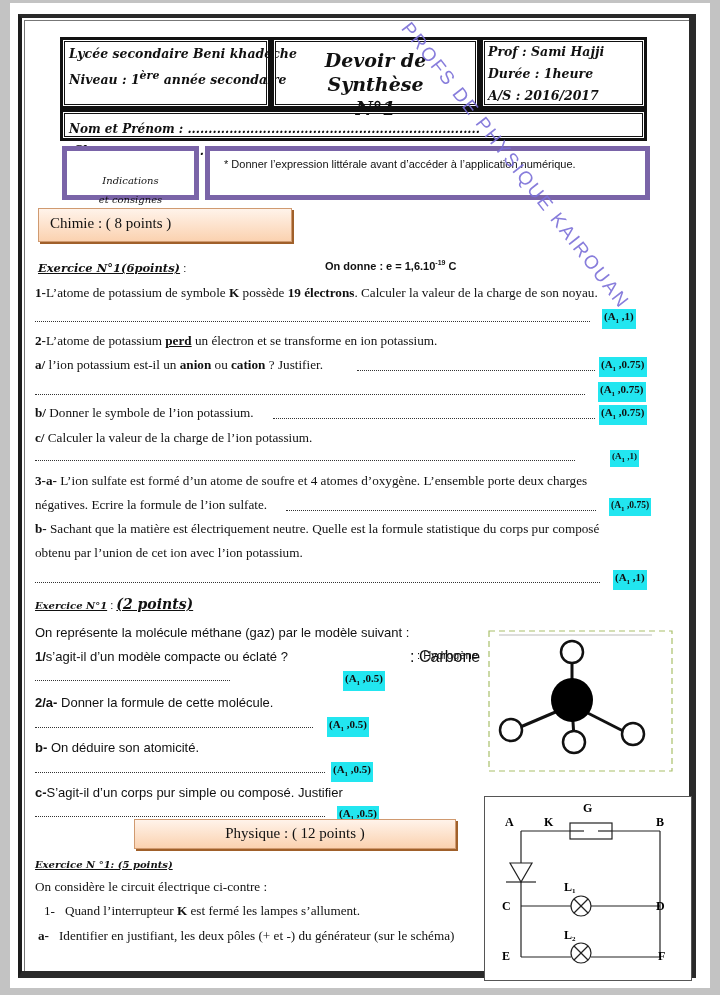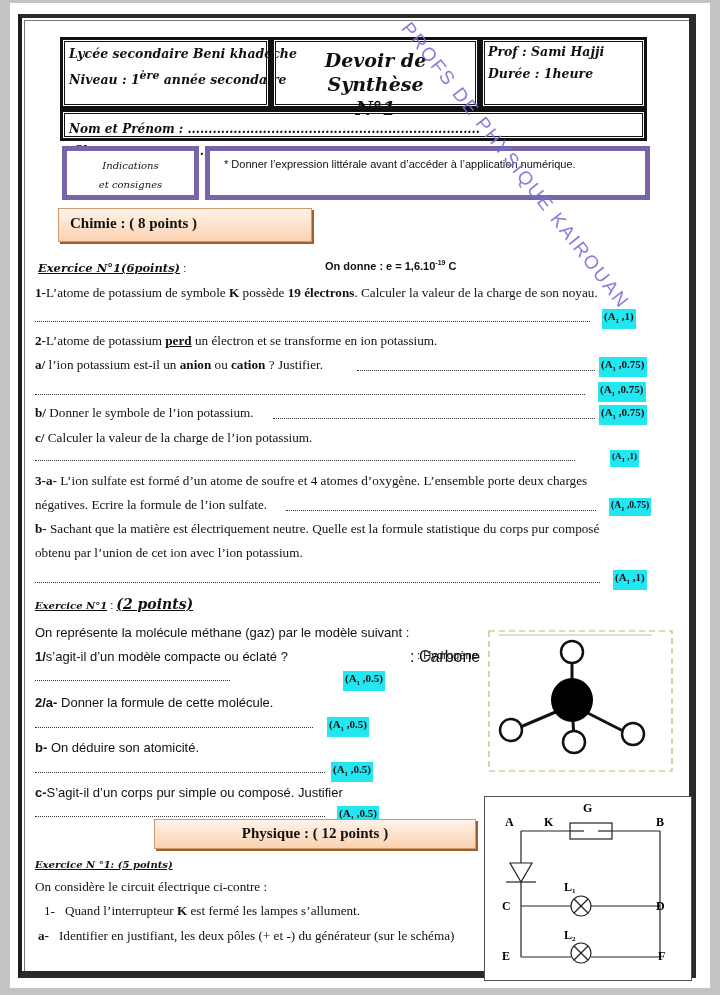--- a/index.html
+++ b/index.html
@@ -7,21 +7,21 @@
   .page{position:absolute;left:10px;top:3px;width:700px;height:985px;background:#fff;}
   .frame{position:absolute;left:18px;top:14px;width:678px;height:964px;border-left:4px solid #1d1d1d;border-top:4px solid #2a2a2a;border-right:7px solid #2a2a2a;border-bottom:7px solid #2a2a2a;box-sizing:border-box;}
   .frame-inner{position:absolute;left:2px;top:2px;right:0;bottom:0;border-left:1px solid #777;border-top:1px solid #777;}
   .abs{position:absolute;}
   .hdr-box{position:absolute;border:3px solid #111;box-shadow:inset 0 0 0 1px #fff, inset 0 0 0 2px #111;box-sizing:border-box;}
   .script{font-family:"DejaVu Serif",serif;font-style:italic;font-weight:bold;}
   .hdr-line{font-size:12.5px;line-height:22px;white-space:nowrap;}
   .title-main{font-size:19px;text-align:center;line-height:24px;}
   .purple-box{position:absolute;border:5px solid #7a64a8;box-sizing:border-box;background:#fff;}
   .sans{font-family:"Liberation Sans",sans-serif;}
-  .section-title{position:absolute;background:linear-gradient(#fff3ea,#fbd2b0);border:1px solid #d09a70;box-shadow:2px 2px 0 #a0602a;box-sizing:border-box;font-weight:bold;font-family:"Liberation Serif",serif;margin-left:20px;}
+  .section-title{position:absolute;background:linear-gradient(#fff3ea,#fbd2b0);border:1px solid #d09a70;box-shadow:2px 2px 0 #a0602a;box-sizing:border-box;font-weight:normal;font-family:"Liberation Serif",serif;}
   .q{position:absolute;left:35px;font-size:13.2px;white-space:nowrap;}
   .qs{position:absolute;left:35px;font-size:13px;white-space:nowrap;font-family:"Liberation Sans",sans-serif;}
   .dots{position:absolute;border-bottom:1px dotted #333;height:0;}
   .badge{position:absolute;background:#22e6f0;font-weight:bold;font-size:11px;padding:0 2px;line-height:15px;white-space:nowrap;font-family:"Liberation Serif",serif;}
   .badge sub{font-size:7px;}
   .ex-title{font-family:"DejaVu Serif",serif;font-style:italic;font-weight:bold;text-decoration:underline;font-size:11.5px;}
   .watermark{position:absolute;left:414px;top:18px;transform-origin:0 0;transform:rotate(52deg);color:#7b6fd8;font-family:"Liberation Sans",sans-serif;font-size:19px;letter-spacing:2px;white-space:nowrap;opacity:0.9;}
 </style>
 </head>
 <body>
@@ -35,27 +35,28 @@
   <div class="script hdr-line">Lycée secondaire  Beni khadeche</div>
   <div class="script hdr-line"><span>Niveau : 1</span><sup style="font-size:11px">ère</sup><span> année secondaire</span></div>
 </div>
 <div class="hdr-box" style="left:271px;top:37px;width:209px;height:72px;padding-top:8px;">
   <div class="script title-main">Devoir de Synthèse</div>
   <div class="script title-main">N°1</div>
 </div>
 <div class="hdr-box" style="left:480px;top:37px;width:167px;height:72px;padding:1px 5px;">
   <div class="script hdr-line">Prof : Sami Hajji</div>
   <div class="script hdr-line">Durée : 1heure</div>
+  <div class="script hdr-line">A/S : 2016/2017</div>
 </div>
 <div class="hdr-box" style="left:60px;top:109px;width:587px;height:32px;padding:6px 6px;">
   <span class="script hdr-line" style="font-size:12px">Nom et Prénom : ......................................................................</span>
   <span class="script hdr-line" style="font-size:12px;margin-left:4px">Classe :........................</span>
 </div>
 
-<div class="purple-box" style="left:62px;top:146px;width:137px;height:54px;text-align:center;padding-top:5px;">
+<div class="purple-box" style="left:62px;top:146px;width:137px;height:54px;text-align:center;padding-top:20px;">
   <div style="font-family:'DejaVu Serif',serif;font-style:italic;font-size:10px;line-height:19px;">Indications</div>
   <div style="font-family:'DejaVu Serif',serif;font-style:italic;font-size:10px;line-height:19px;">et consignes</div>
 </div>
 <div class="purple-box sans" style="left:205px;top:146px;width:445px;height:54px;padding:3px 0 0 11px;font-size:11px;">
   <div style="line-height:20px;white-space:nowrap;padding-left:3px">* Donner l’expression littérale avant d’accéder à l’application numérique.</div>
 </div>
 
 <div class="watermark">PROFS DE PHYSIQUE KAIROUAN</div>
 
 <div class="section-title" style="left:38px;top:208px;width:254px;height:34px;padding:6px 0 0 11px;font-size:15px;">

